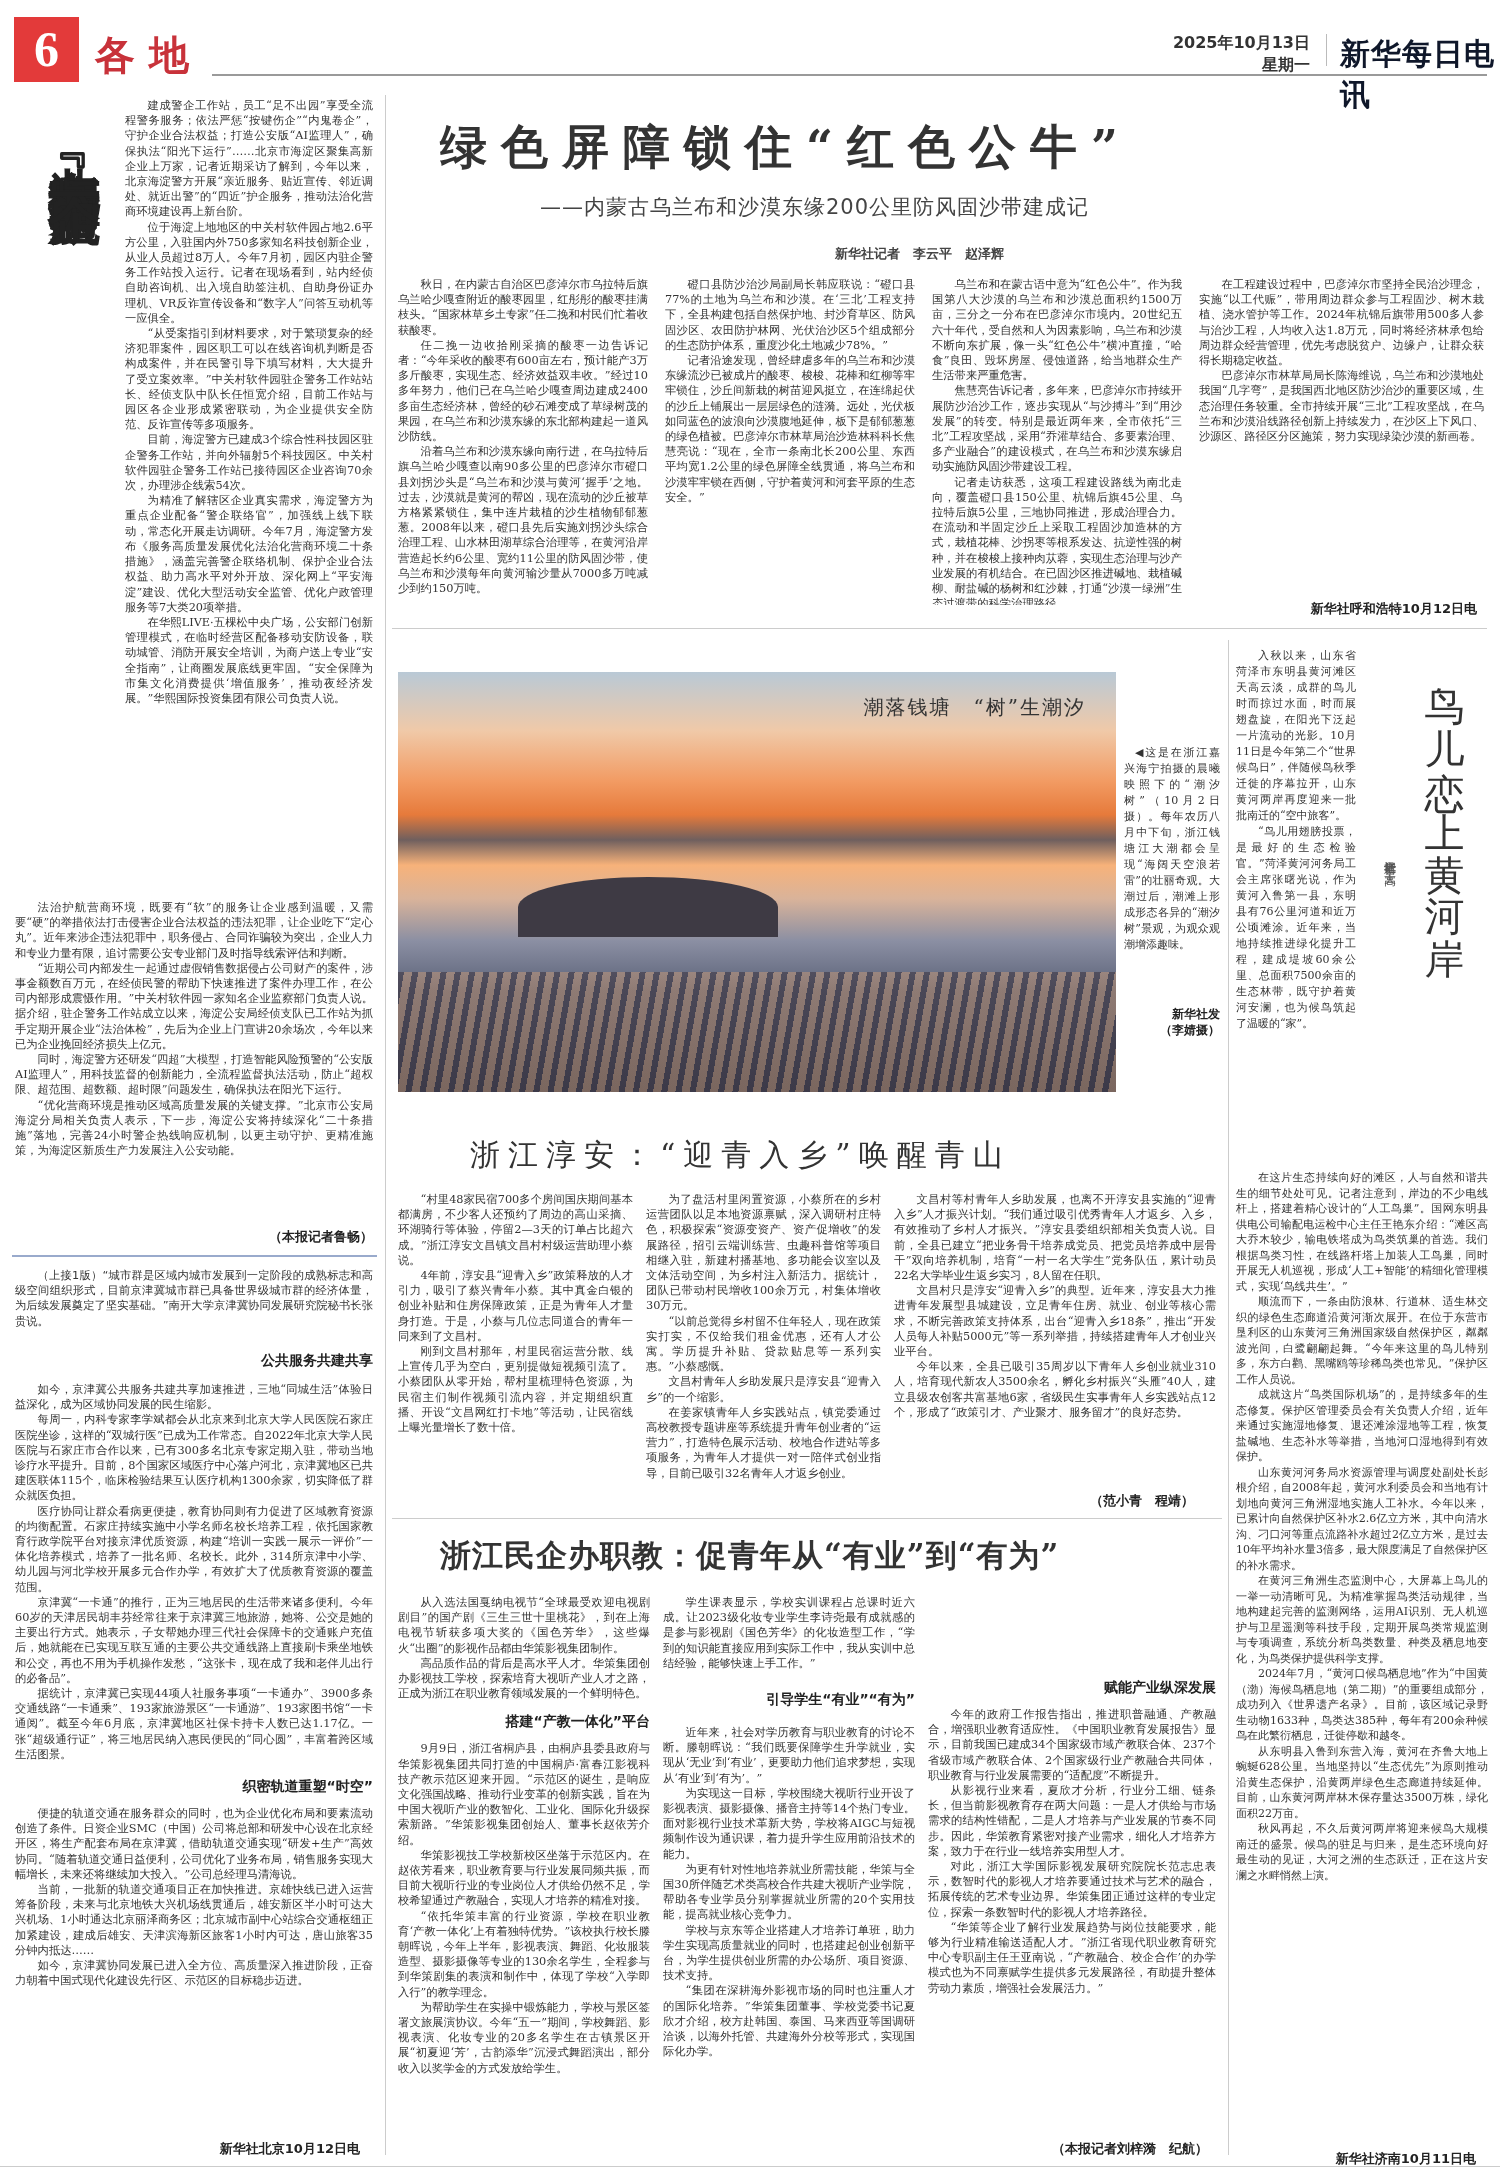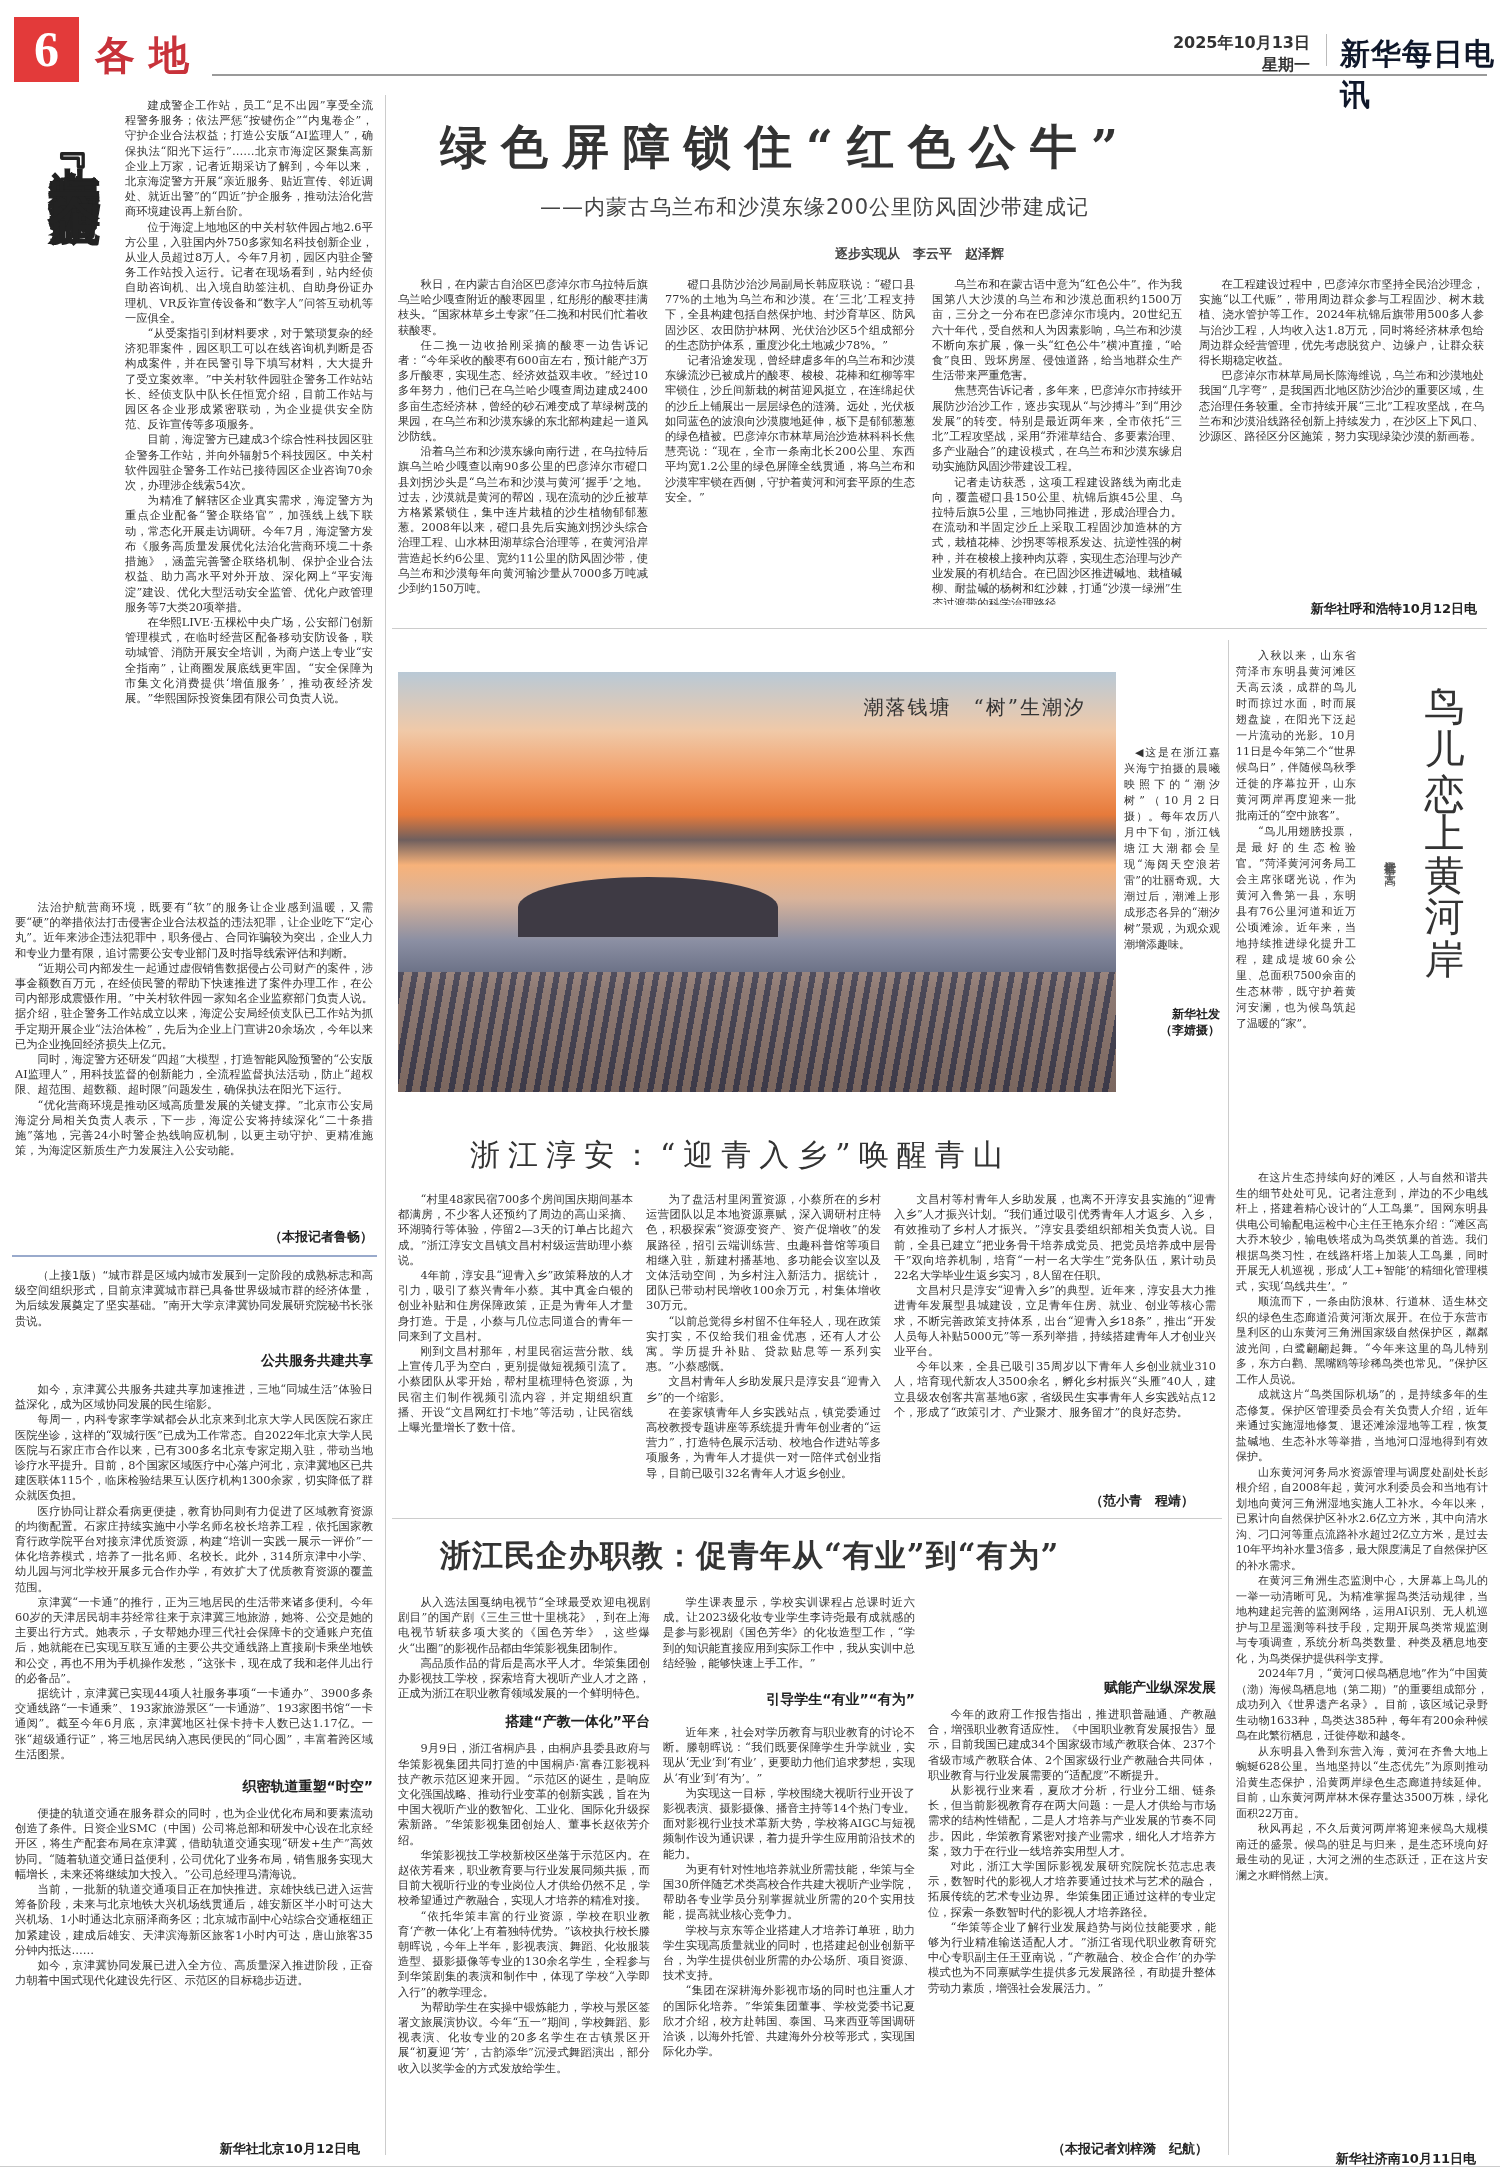--- a/index.html
+++ b/index.html
@@ -68,21 +68,21 @@
   <p>便捷的轨道交通在服务群众的同时，也为企业优化布局和要素流动创造了条件。日资企业SMC（中国）公司将总部和研发中心设在北京经开区，将生产配套布局在京津冀，借助轨道交通实现“研发+生产”高效协同。“随着轨道交通日益便利，公司优化了业务布局，销售服务实现大幅增长，未来还将继续加大投入。”公司总经理马清海说。</p>
   <p>当前，一批新的轨道交通项目正在加快推进。京雄快线已进入运营筹备阶段，未来与北京地铁大兴机场线贯通后，雄安新区半小时可达大兴机场、1小时通达北京丽泽商务区；北京城市副中心站综合交通枢纽正加紧建设，建成后雄安、天津滨海新区旅客1小时内可达，唐山旅客35分钟内抵达……</p>
   <p>如今，京津冀协同发展已进入全方位、高质量深入推进阶段，正奋力朝着中国式现代化建设先行区、示范区的目标稳步迈进。</p>
 </div>
 <div class="abs sign" style="left:15px;top:2140px;width:345px;">新华社北京10月12日电</div>
 
 <div class="abs rule" style="left:385px;top:95px;width:1px;height:2060px;"></div>
 
 <div class="abs" style="left:440px;top:116px;width:1040px;font:bold 47px 'DejaVu Serif',serif;letter-spacing:14px;color:#333;">绿色屏障锁住“红色公牛”</div>
 <div class="abs" style="left:540px;top:193px;font:21px 'DejaVu Sans',sans-serif;color:#444;letter-spacing:1px;">——内蒙古乌兰布和沙漠东缘200公里防风固沙带建成记</div>
-<div class="abs" style="left:835px;top:245px;font:bold 13px 'DejaVu Serif',serif;color:#444;">逐步实现从　李云平　赵泽辉</div>
+<div class="abs" style="left:835px;top:245px;font:bold 13px 'DejaVu Serif',serif;color:#444;">新华社记者　李云平　赵泽辉</div>
 <div class="abs col-text" style="left:398px;top:277px;width:250px;height:328px;">
   <p>秋日，在内蒙古自治区巴彦淖尔市乌拉特后旗乌兰哈少嘎查附近的酸枣园里，红彤彤的酸枣挂满枝头。“国家林草乡土专家”任二挽和村民们忙着收获酸枣。</p>
   <p>任二挽一边收拾刚采摘的酸枣一边告诉记者：“今年采收的酸枣有600亩左右，预计能产3万多斤酸枣，实现生态、经济效益双丰收。”经过10多年努力，他们已在乌兰哈少嘎查周边建成2400多亩生态经济林，曾经的砂石滩变成了草绿树茂的果园，在乌兰布和沙漠东缘的东北部构建起一道风沙防线。</p>
   <p>沿着乌兰布和沙漠东缘向南行进，在乌拉特后旗乌兰哈少嘎查以南90多公里的巴彦淖尔市磴口县刘拐沙头是“乌兰布和沙漠与黄河‘握手’之地。过去，沙漠就是黄河的帮凶，现在流动的沙丘被草方格紧紧锁住，集中连片栽植的沙生植物郁郁葱葱。2008年以来，磴口县先后实施刘拐沙头综合治理工程、山水林田湖草综合治理等，在黄河沿岸营造起长约6公里、宽约11公里的防风固沙带，使乌兰布和沙漠每年向黄河输沙量从7000多万吨减少到约150万吨。</p>
 </div>
 <div class="abs col-text" style="left:665px;top:277px;width:250px;height:328px;">
   <p>磴口县防沙治沙局副局长韩应联说：“磴口县77%的土地为乌兰布和沙漠。在‘三北’工程支持下，全县构建包括自然保护地、封沙育草区、防风固沙区、农田防护林网、光伏治沙区5个组成部分的生态防护体系，重度沙化土地减少78%。”</p>
   <p>记者沿途发现，曾经肆虐多年的乌兰布和沙漠东缘流沙已被成片的酸枣、梭梭、花棒和红柳等牢牢锁住，沙丘间新栽的树苗迎风挺立，在连绵起伏的沙丘上铺展出一层层绿色的涟漪。远处，光伏板如同蓝色的波浪向沙漠腹地延伸，板下是郁郁葱葱的绿色植被。巴彦淖尔市林草局治沙造林科科长焦慧亮说：“现在，全市一条南北长200公里、东西平均宽1.2公里的绿色屏障全线贯通，将乌兰布和沙漠牢牢锁在西侧，守护着黄河和河套平原的生态安全。”</p>
 </div>
 <div class="abs col-text" style="left:932px;top:277px;width:250px;height:328px;">

